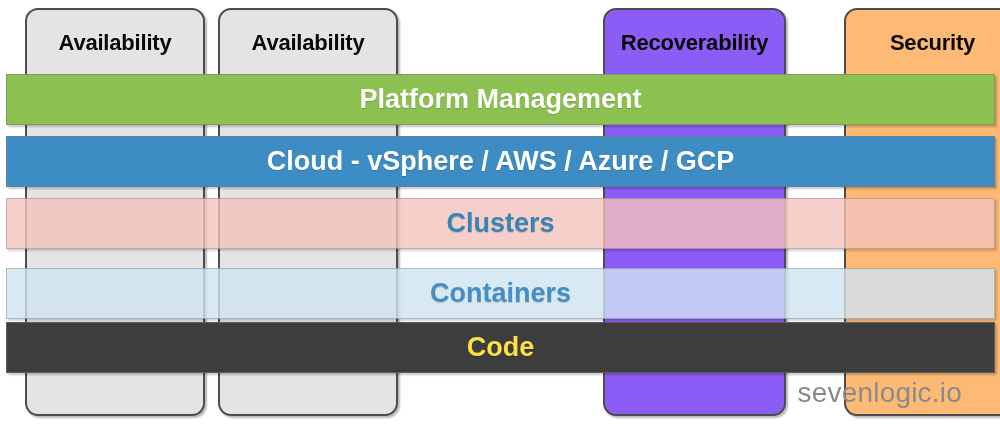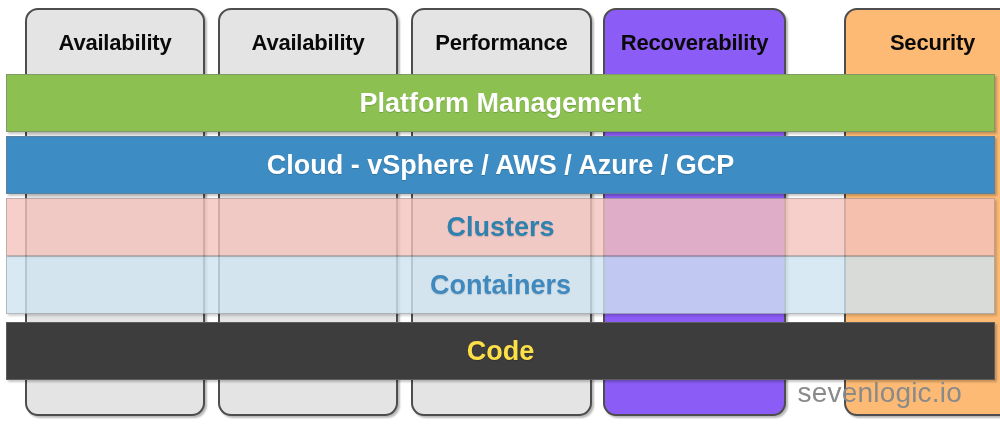--- a/index.html
+++ b/index.html
@@ -28,21 +28,21 @@
     font-size:22px;
     font-weight:bold;
     color:#0a0a0a;
     letter-spacing:-0.2px;
   }
 
   
   .layer{
     position:absolute;
     left:6px;width:989px;
-    height:58px;
+    height:51px;
     box-sizing:border-box;
     border:1px solid rgba(120,120,120,0.55);
     display:flex;
     align-items:center;
     justify-content:center;
     box-shadow:2px 2px 2px rgba(0,0,0,0.22);
   }
   .layer-text{
     font-size:27px;
     font-weight:bold;
@@ -66,40 +66,37 @@
 <body style="background: rgb(255, 255, 255);">
 
 <div id="stage">
 
   <div class="pillar" style="left: 25px; width: 180px; background: rgb(228, 228, 228); border-color: rgb(77, 77, 77);">
     <div class="pillar-label">Availability</div>
   </div>
   <div class="pillar" style="left: 218px; width: 180px; background: rgb(228, 228, 228); border-color: rgb(77, 77, 77);">
     <div class="pillar-label">Availability</div>
   </div>
-  <div class="pillar" style="left: 411px; width: 181px; background: rgb(228, 228, 228); border-color: rgb(77, 77, 77);">
-    <div class="pillar-label">Performance</div>
-  </div>
   <div class="pillar" style="left: 603px; width: 183px; background: #8b5cf6; border-color: rgb(77, 77, 77);">
     <div class="pillar-label">Recoverability</div>
   </div>
   <div class="pillar" style="left: 844px; width: 177px; background: #fdba74; border-color: rgb(77, 77, 77);">
     <div class="pillar-label">Security</div>
   </div>
 
   <div class="layer" style="top: 74px; background: rgb(140, 193, 82);">
     <span class="layer-text" style="color: rgb(255, 255, 255);">Platform Management</span>
   </div>
   <div class="layer" style="top: 136px; background: rgb(61, 141, 196);">
     <span class="layer-text" style="color: #ffffff;">Cloud - vSphere / AWS / Azure / GCP</span>
   </div>
   <div class="layer translucent" style="top: 198px; background: rgb(244, 194, 189);">
     <span class="layer-text" style="color: #0369a1;">Clusters</span>
   </div>
-  <div class="layer translucent" style="top: 256px; background: rgb(207, 228, 242);">
+  <div class="layer translucent" style="top: 268px; background: rgb(207, 228, 242);">
     <span class="layer-text" style="color: rgb(24, 115, 181);">Containers</span>
   </div>
   <div class="layer" style="top: 322px; background: rgb(61, 61, 61);">
     <span class="layer-text" style="color: #fde047;">Code</span>
   </div>
 
   <div class="watermark" style="color: rgb(138, 138, 138);">sevenlogic.io</div>
 
 </div>
 

